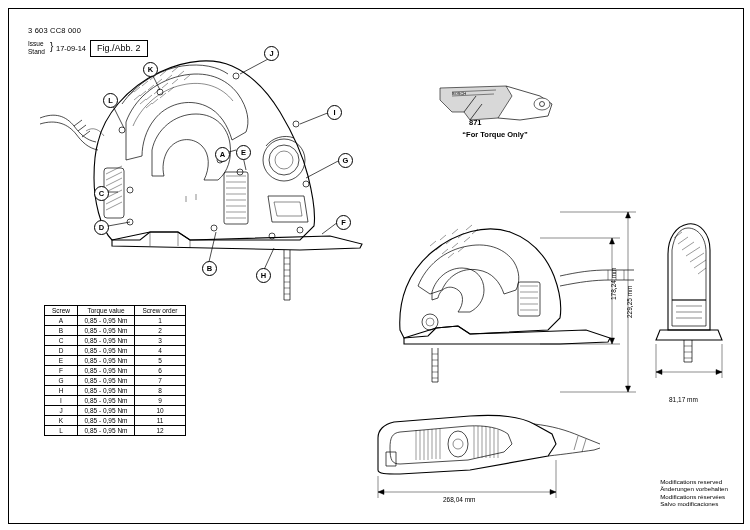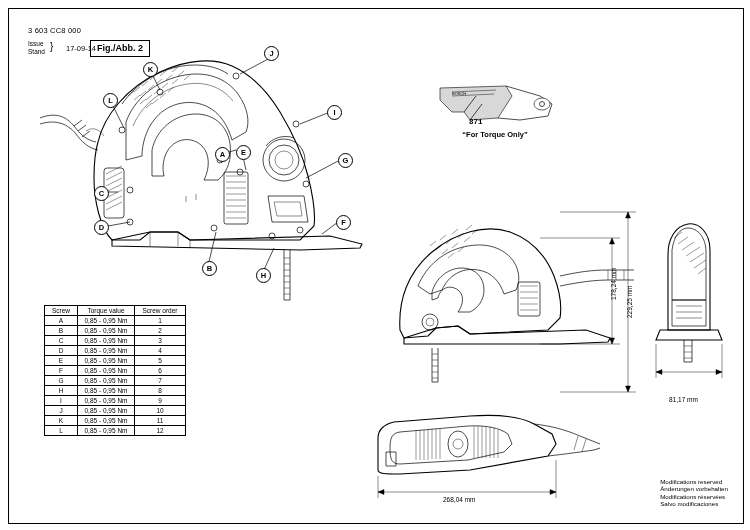--- a/index.html
+++ b/index.html
@@ -11,40 +11,40 @@
     overflow:hidden;
     position:relative;
   }
   .page{position:absolute;left:0;top:0;width:750px;height:530px;}
   .frame{position:absolute;left:8px;top:8px;width:734px;height:514px;border:1px solid #000;}
 
   
   .hdr-code{position:absolute;left:28px;top:26px;font-size:7.5px;letter-spacing:.2px;}
   .hdr-issue{position:absolute;left:28px;top:40px;font-size:6.5px;line-height:7.5px;}
   .hdr-brace{position:absolute;left:50px;top:40px;font-size:10px;line-height:14px;}
-  .hdr-date{position:absolute;left:66px;top:44px;font-size:7.5px;}
-  .hdr-figbox{position:absolute;left:90px;top:40px;border:1.2px solid #000;padding:2px 6px 3px 6px;font-size:9px;font-weight:bold;}
+  .hdr-date{position:absolute;left:56px;top:44px;font-size:7.5px;}
+  .hdr-figbox{position:absolute;left:90px;top:40px;border:1.2px solid #000;padding:2px 6px 3px 6px;font-size:9px;font-weight:normal;}
 
   
   .bub{
     position:absolute;width:13px;height:13px;border:1px solid #000;border-radius:50%;
     background:#fff;font-size:7.5px;font-weight:bold;line-height:13px;text-align:center;
     z-index:20;
   }
 
   
   .tbl{position:absolute;left:44px;top:305px;border-collapse:collapse;font-size:6.5px;}
   .tbl th,.tbl td{border:1px solid #000;padding:1px 3px;text-align:center;font-weight:normal;}
   .tbl th{font-size:6.5px;}
   .tbl td.c1{width:26px;}
   .tbl td.c2{width:50px;}
   .tbl td.c3{width:44px;}
 
   
-  .svc-num{position:absolute;left:469px;top:118px;font-size:7.5px;font-weight:bold;font-family:Liberation Mono, monospace;}
+  .svc-num{position:absolute;left:469px;top:118px;font-size:7.5px;font-weight:bold;}
   .svc-cap{position:absolute;left:435px;top:130px;font-size:7.5px;font-weight:bold;width:120px;text-align:center;}
 
   
   .dim{position:absolute;font-size:6.5px;}
   .dim.vert{transform:rotate(-90deg);transform-origin:0 0;white-space:nowrap;}
 
   
   .foot{position:absolute;right:22px;bottom:22px;font-size:6.2px;line-height:7.6px;text-align:left;}
 
   svg{position:absolute;left:0;top:0;overflow:visible;}

